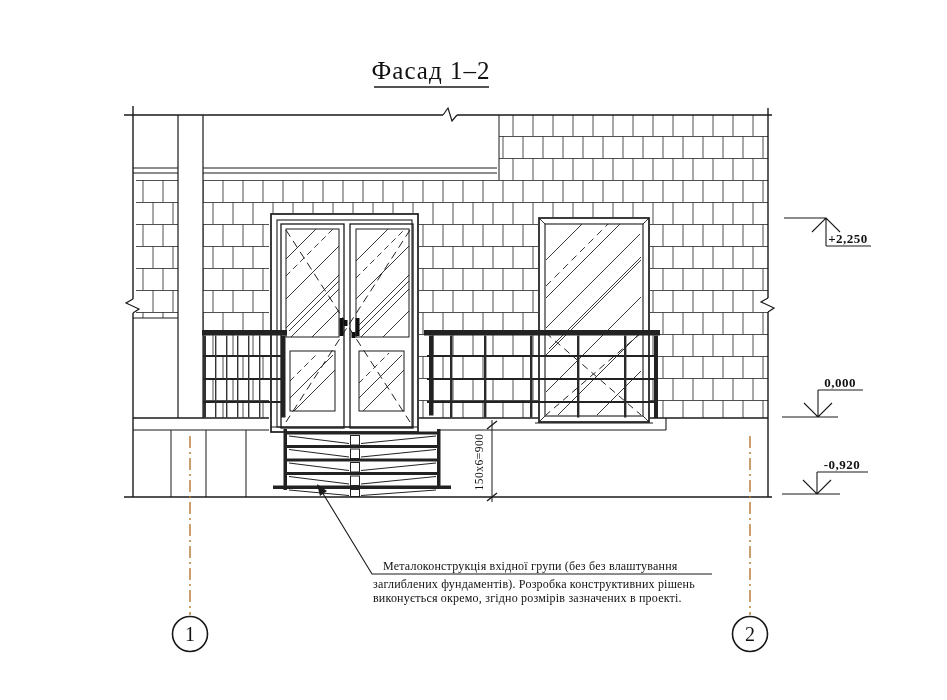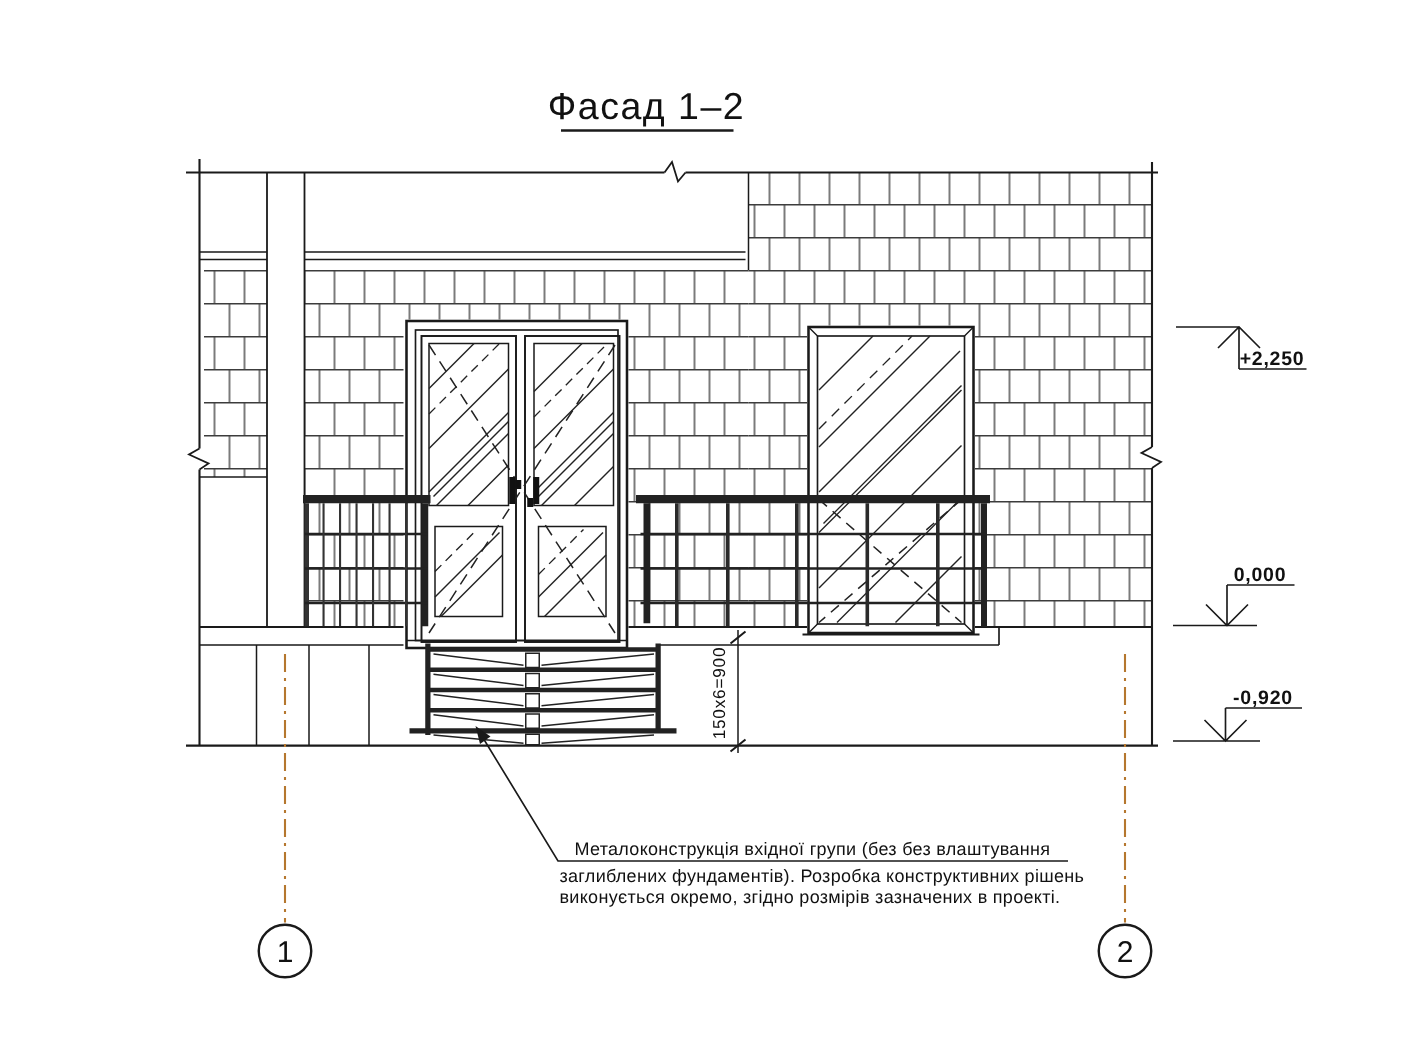--- a/index.html
+++ b/index.html
@@ -1,17 +1,17 @@
 <!DOCTYPE html>
 <html><head>
 <meta charset="utf-8">
 <style>
   html,body{margin:0;padding:0;background:#fff;}
   #stage{position:relative;width:947px;height:700px;background:#ffffff;overflow:hidden;
-         font-family:Liberation Sans, sans-serif;}
+         font-family:Liberation Serif, serif;}
   svg{position:absolute;left:0;top:0;}
   text{fill:#111;}
   .t-title{font-size:25px;letter-spacing:1px;}
   .t-elev{font-size:13px;font-weight:bold;letter-spacing:0.5px;}
   .t-dim{font-size:11.5px;letter-spacing:0.5px;}
   .t-axis{font-size:20px;}
   .t-note{font-size:12px;letter-spacing:0.2px;}
 </style>
 </head>
 <body>

